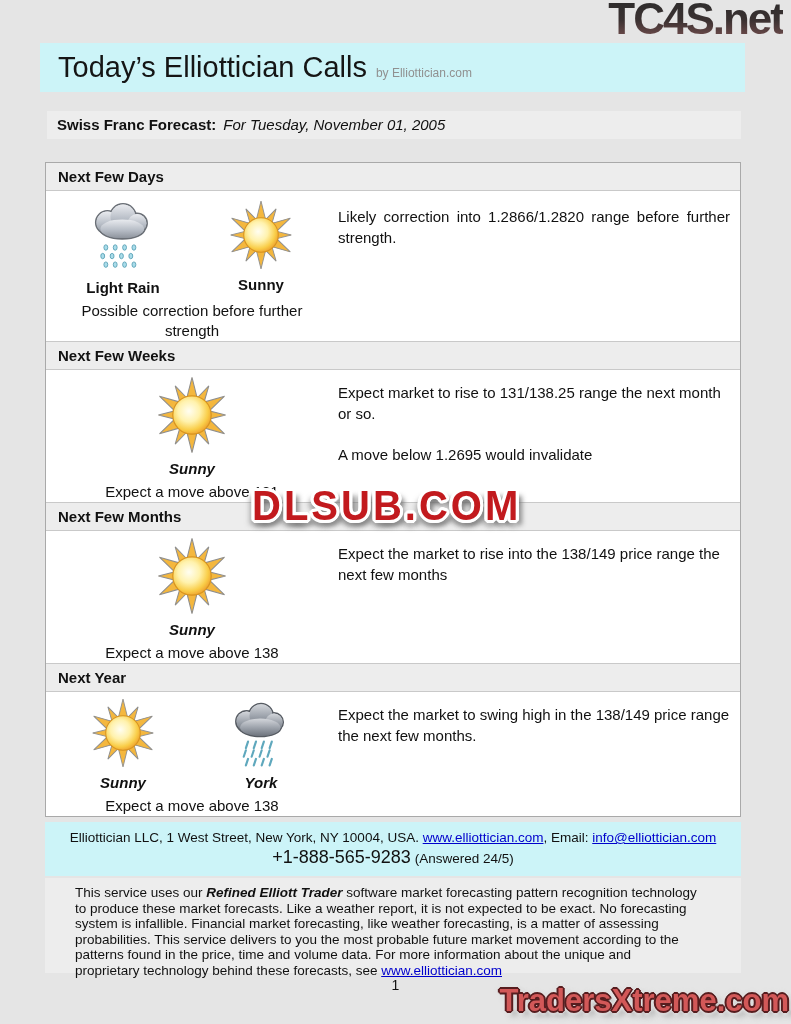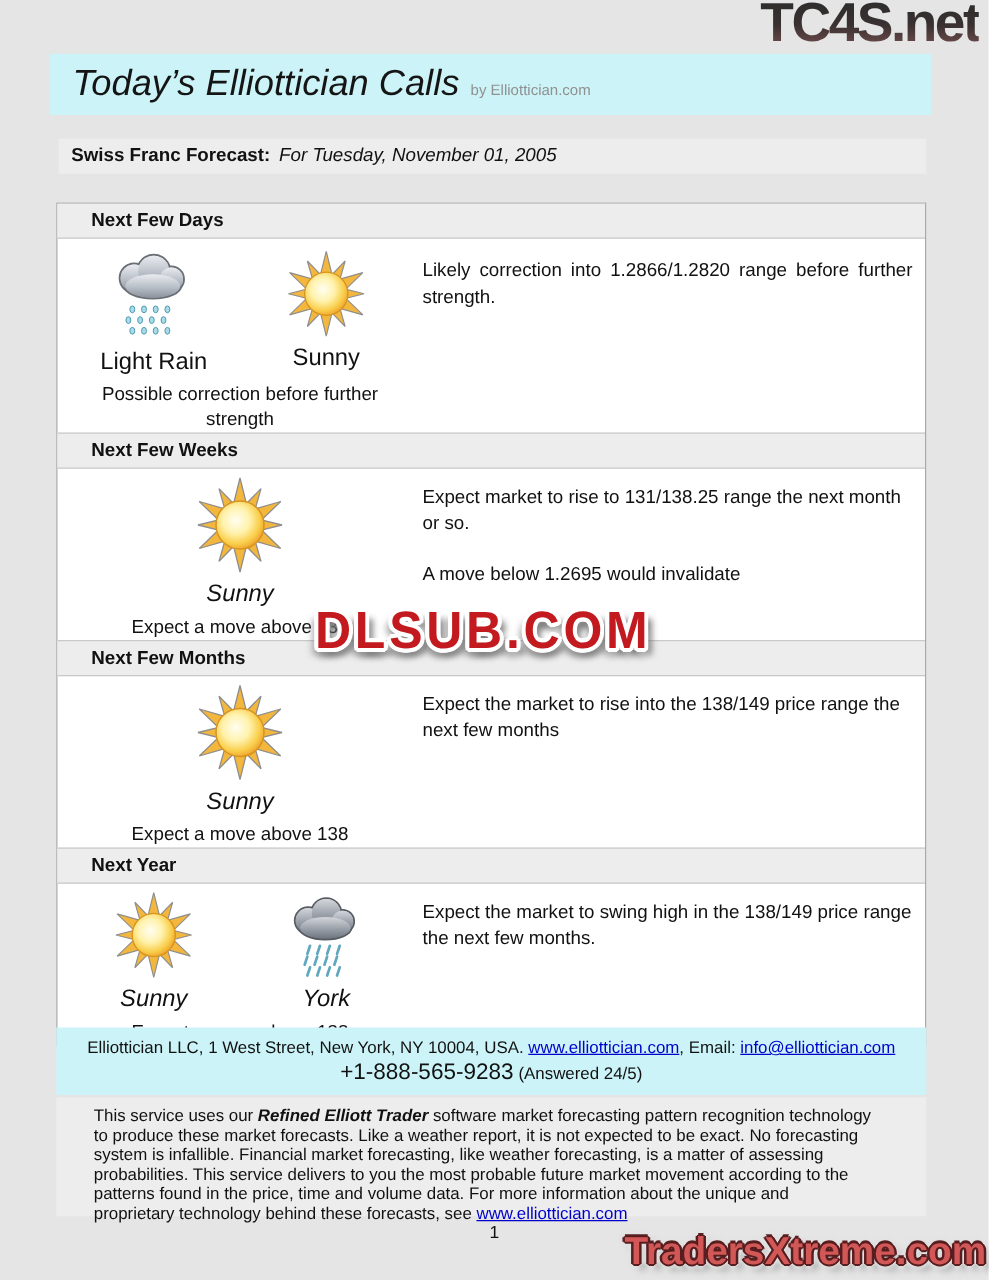--- a/index.html
+++ b/index.html
@@ -7,54 +7,54 @@
   .page{position:relative;width:791px;height:1024px;overflow:hidden;background:#e5e5e5;}
 
   
   .tc4s{position:absolute;top:-6px;right:8px;font-size:44px;font-weight:800;letter-spacing:-2px;
         color:#4b3a3a;background:linear-gradient(180deg,#2c2c2c 8%,#3a3131 52%,#7d5353 96%);
         -webkit-background-clip:text;background-clip:text;-webkit-text-fill-color:transparent;z-index:6;}
 
   
   .header-bar{position:absolute;left:40px;top:43px;width:705px;height:49px;background:#ccf4f8;
               box-sizing:border-box;padding-left:18px;white-space:nowrap;}
-  .header-title{font-size:29px;line-height:49px;color:#151515;font-style:italic;}
+  .header-title{font-size:29px;line-height:49px;color:#151515;}
   .header-byline{font-size:12px;color:#909090;margin-left:9px;}
 
   
   .forecast-bar{position:absolute;left:47px;top:111px;width:694px;height:28px;background:#ededed;
                 box-sizing:border-box;padding:5px 0 0 10px;font-size:15px;}
   .forecast-label{font-weight:bold;}
   .forecast-date{font-style:italic;margin-left:7px;}
 
   
   .doc-table{position:absolute;left:45px;top:162px;width:696px;border:1px solid #a9a9a9;
              box-sizing:border-box;background:#fff;}
-  .sec-header{background:#ededed;border-bottom:1px solid #c9c9c9;padding:5px 27px;font-size:15px;
+  .sec-header{background:#ededed;border-bottom:1px solid #c9c9c9;padding:5px 12px;font-size:15px;
               font-weight:bold;}
   .sec-header.bt{border-top:1px solid #c9c9c9;}
   .sec-body{display:flex;}
   .col-icons{flex:0 0 292px;width:292px;text-align:center;}
   .col-text{flex:1;padding:12px 10px 12px 0;font-size:15px;line-height:21px;}
   .col-text.tight{padding-top:15px;}
   .col-text p{margin:0;}
   .col-text p + p{margin-top:20px;}
   .justify{text-align:justify;}
   .body-1{min-height:148px;}
   .body-2{min-height:131px;}
   .body-3{min-height:131px;}
   .body-4{min-height:123px;}
 
   .icons-row{display:flex;justify-content:center;align-items:center;gap:26px;margin-top:5px;}
   .icon-cell{width:112px;}
   .wicon{display:block;margin:0 auto;}
   .icon-72{width:72px;height:72px;}
   .icon-78{width:78px;height:78px;}
   .icon-80{width:80px;height:80px;}
-  .icon-label{font-weight:normal;font-size:19px;margin-top:5px;}
+  .icon-label{font-weight:bold;font-size:15px;margin-top:5px;}
   .icon-label.it{font-style:italic;}
   .caption{font-size:15px;margin-top:5px;line-height:20px;}
   .caption.narrow{width:252px;margin-left:auto;margin-right:auto;}
 
   
   .wm-dlsub{position:absolute;left:252px;top:483px;z-index:5;font-size:40px;font-weight:800;
             letter-spacing:3px;color:#c21a1e;transform:scaleY(1.05);
             text-shadow:-3px -1px 0 #fff,3px -1px 0 #fff,-3px 1px 0 #fff,3px 1px 0 #fff,
                         -1px -3px 0 #fff,1px -3px 0 #fff,-1px 3px 0 #fff,1px 3px 0 #fff,
                         -3px 0 0 #fff,3px 0 0 #fff,0 -3px 0 #fff,0 3px 0 #fff,

